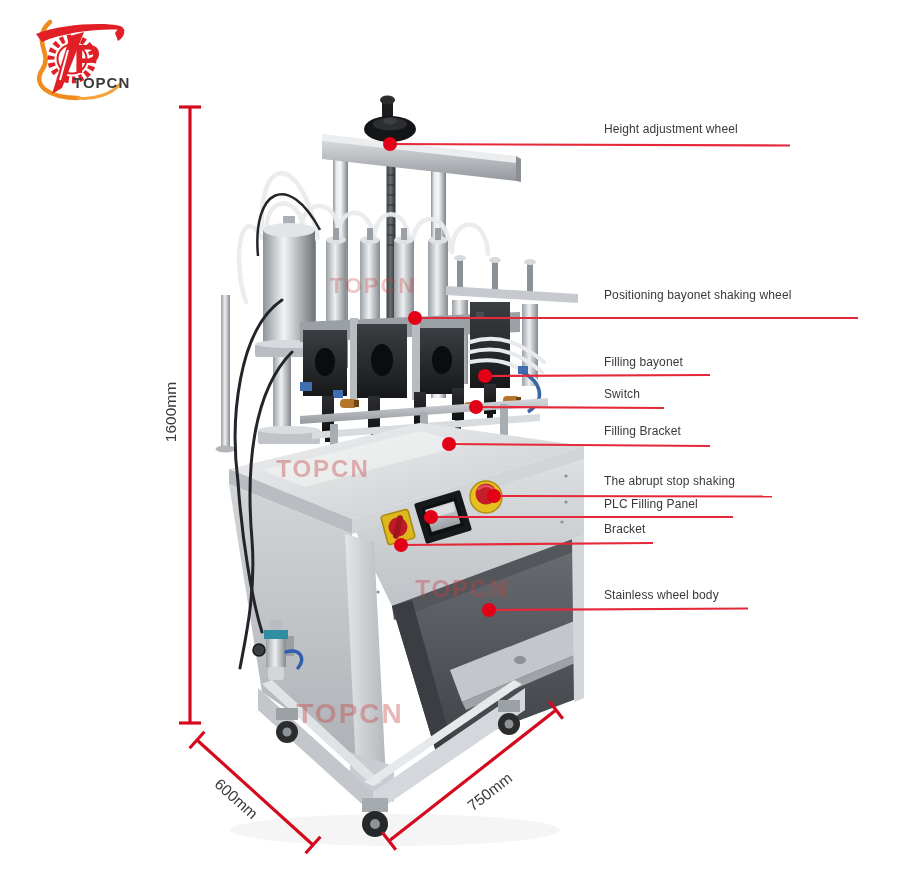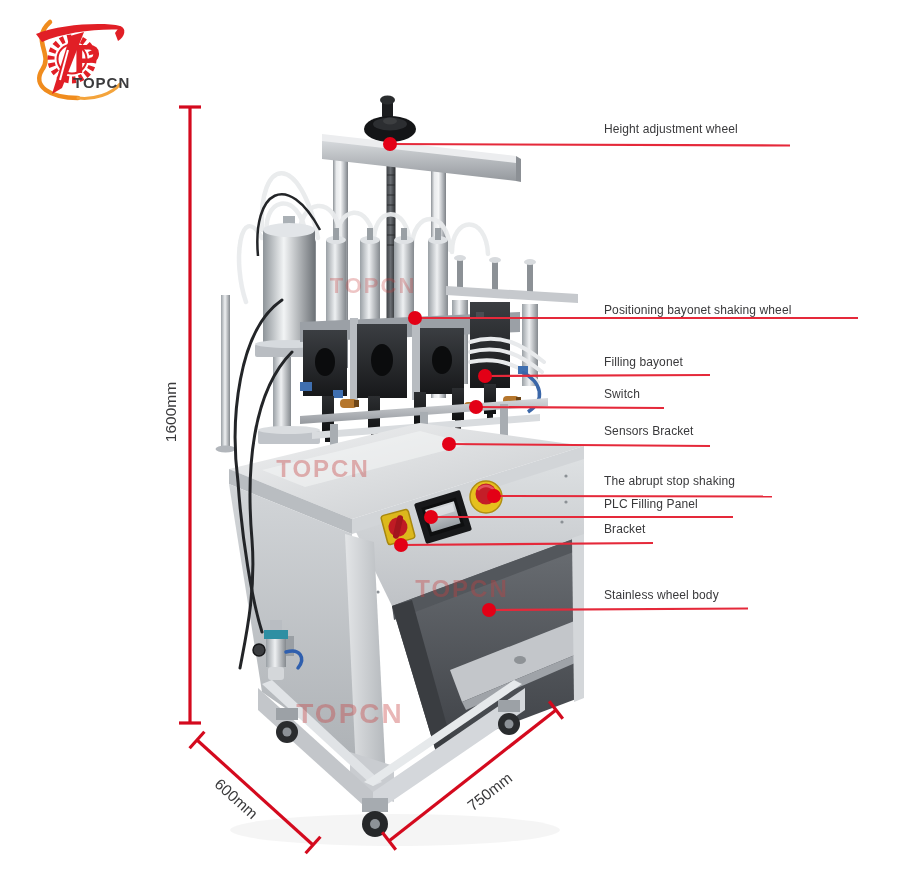--- a/index.html
+++ b/index.html
@@ -369,24 +369,24 @@
       <line x1="395.8" y1="849.7" x2="382.2" y2="832.3"></line>
       <line x1="562.8" y1="718.7" x2="549.2" y2="701.3"></line>
     </g>
   </svg>
 
   <div class="dim" style="left:171px;top:412px;transform:translate(-50%,-50%) rotate(-90deg);">1600mm</div>
   <div class="dim" style="left:236px;top:799px;transform:translate(-50%,-50%) rotate(42deg);">600mm</div>
   <div class="dim" style="left:490px;top:792px;transform:translate(-50%,-50%) rotate(-38deg);">750mm</div>
 
   <div class="lbl" style="top:120px">Height adjustment wheel</div>
-  <div class="lbl" style="top:301px">Positioning bayonet shaking wheel</div>
+  <div class="lbl" style="top:286px">Positioning bayonet shaking wheel</div>
   <div class="lbl" style="top:353px">Filling bayonet</div>
   <div class="lbl" style="top:385px">Switch</div>
-  <div class="lbl" style="top:422px">Sensors Bracket</div>
+  <div class="lbl" style="top:422px">Filling Bracket</div>
   <div class="lbl" style="top:472px">The abrupt stop shaking</div>
   <div class="lbl" style="top:495px">PLC Filling Panel</div>
   <div class="lbl" style="top:520px">Bracket</div>
   <div class="lbl" style="top:586px">Stainless wheel body</div>
 
   <div class="logo-wrap">
     <svg width="130" height="96" viewBox="0 0 130 96" aria-hidden="true">
       <path d="M30,12 C10,30 34,44 22,60 C12,76 30,88 58,88" fill="none" stroke="#f08c1e" stroke-width="4.5" stroke-linecap="round"></path>
       <path d="M58,88 C74,90 92,84 100,74" fill="none" stroke="#f4a43c" stroke-width="3" stroke-linecap="round"></path>
       <circle cx="52" cy="49" r="21" fill="none" stroke="#e11f26" stroke-width="7" stroke-dasharray="4 3.2"></circle>

